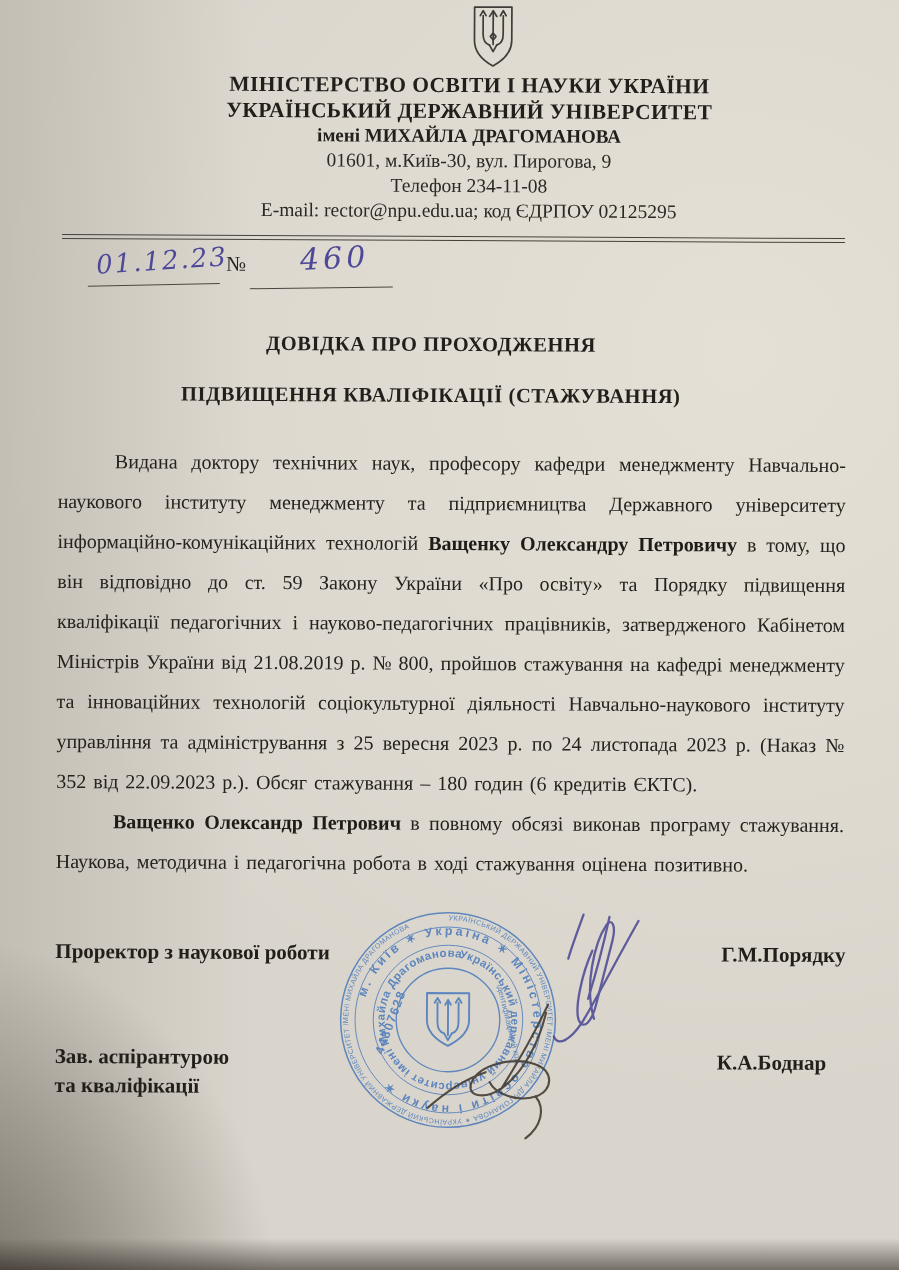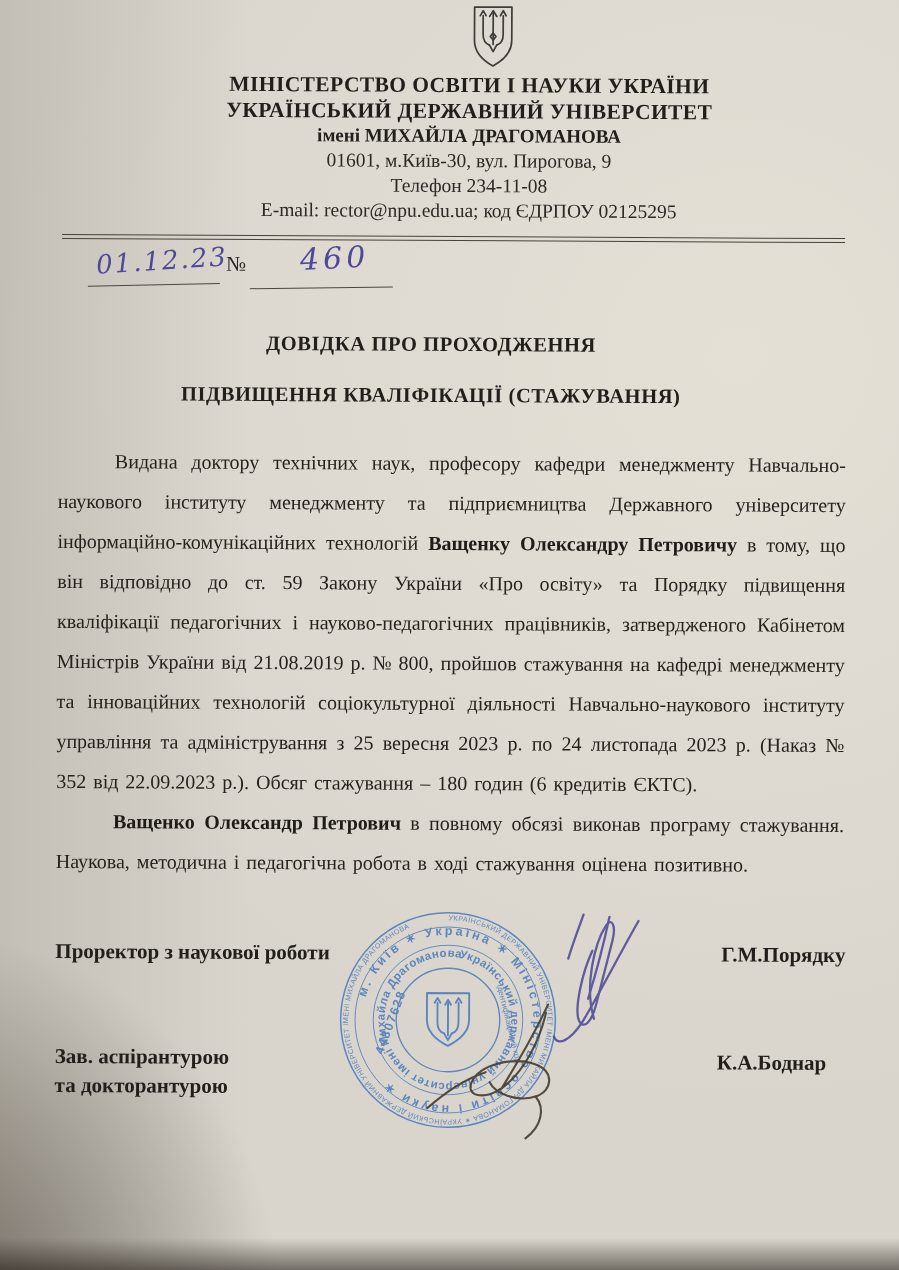--- a/index.html
+++ b/index.html
@@ -133,21 +133,21 @@
           <path d="M11,-22 L11,-2 Q11,8 4,10"></path>
           <path d="M8,-22 L11,-27 L14,-22"></path>
           <path d="M-4,10 L0,17 L4,10"></path>
         </g>
       </svg>
     </div>
 
     <div class="sig-role role1">Проректор з наукової  роботи</div>
     <div class="sig-role name1">Г.М.Порядку</div>
     <div class="sig-role role2a">Зав. аспірантурою</div>
-    <div class="sig-role role2b">та докторантурою</div>
+    <div class="sig-role role2b">та кваліфікації</div>
     <div class="sig-role name2">К.А.Боднар</div>
   </div>
 
   <svg class="sig-ink" viewBox="0 0 899 1270">
     <g fill="none" stroke="#4e4a96" stroke-width="2.3" stroke-linecap="round" opacity="0.88">
       <path d="M596,1018 C586,986 596,942 608,924 C613,917 618,924 614,940 L598,1004 C594,1020 586,1030 581,1020 C576,1008 584,972 594,950"></path>
       <path d="M640,920 C622,952 600,995 584,1022 C572,1040 560,1046 556,1036"></path>
       <path d="M611,916 C606,940 598,972 590,998"></path>
       <path d="M585,914 C580,928 574,944 570,958"></path>
     </g>

